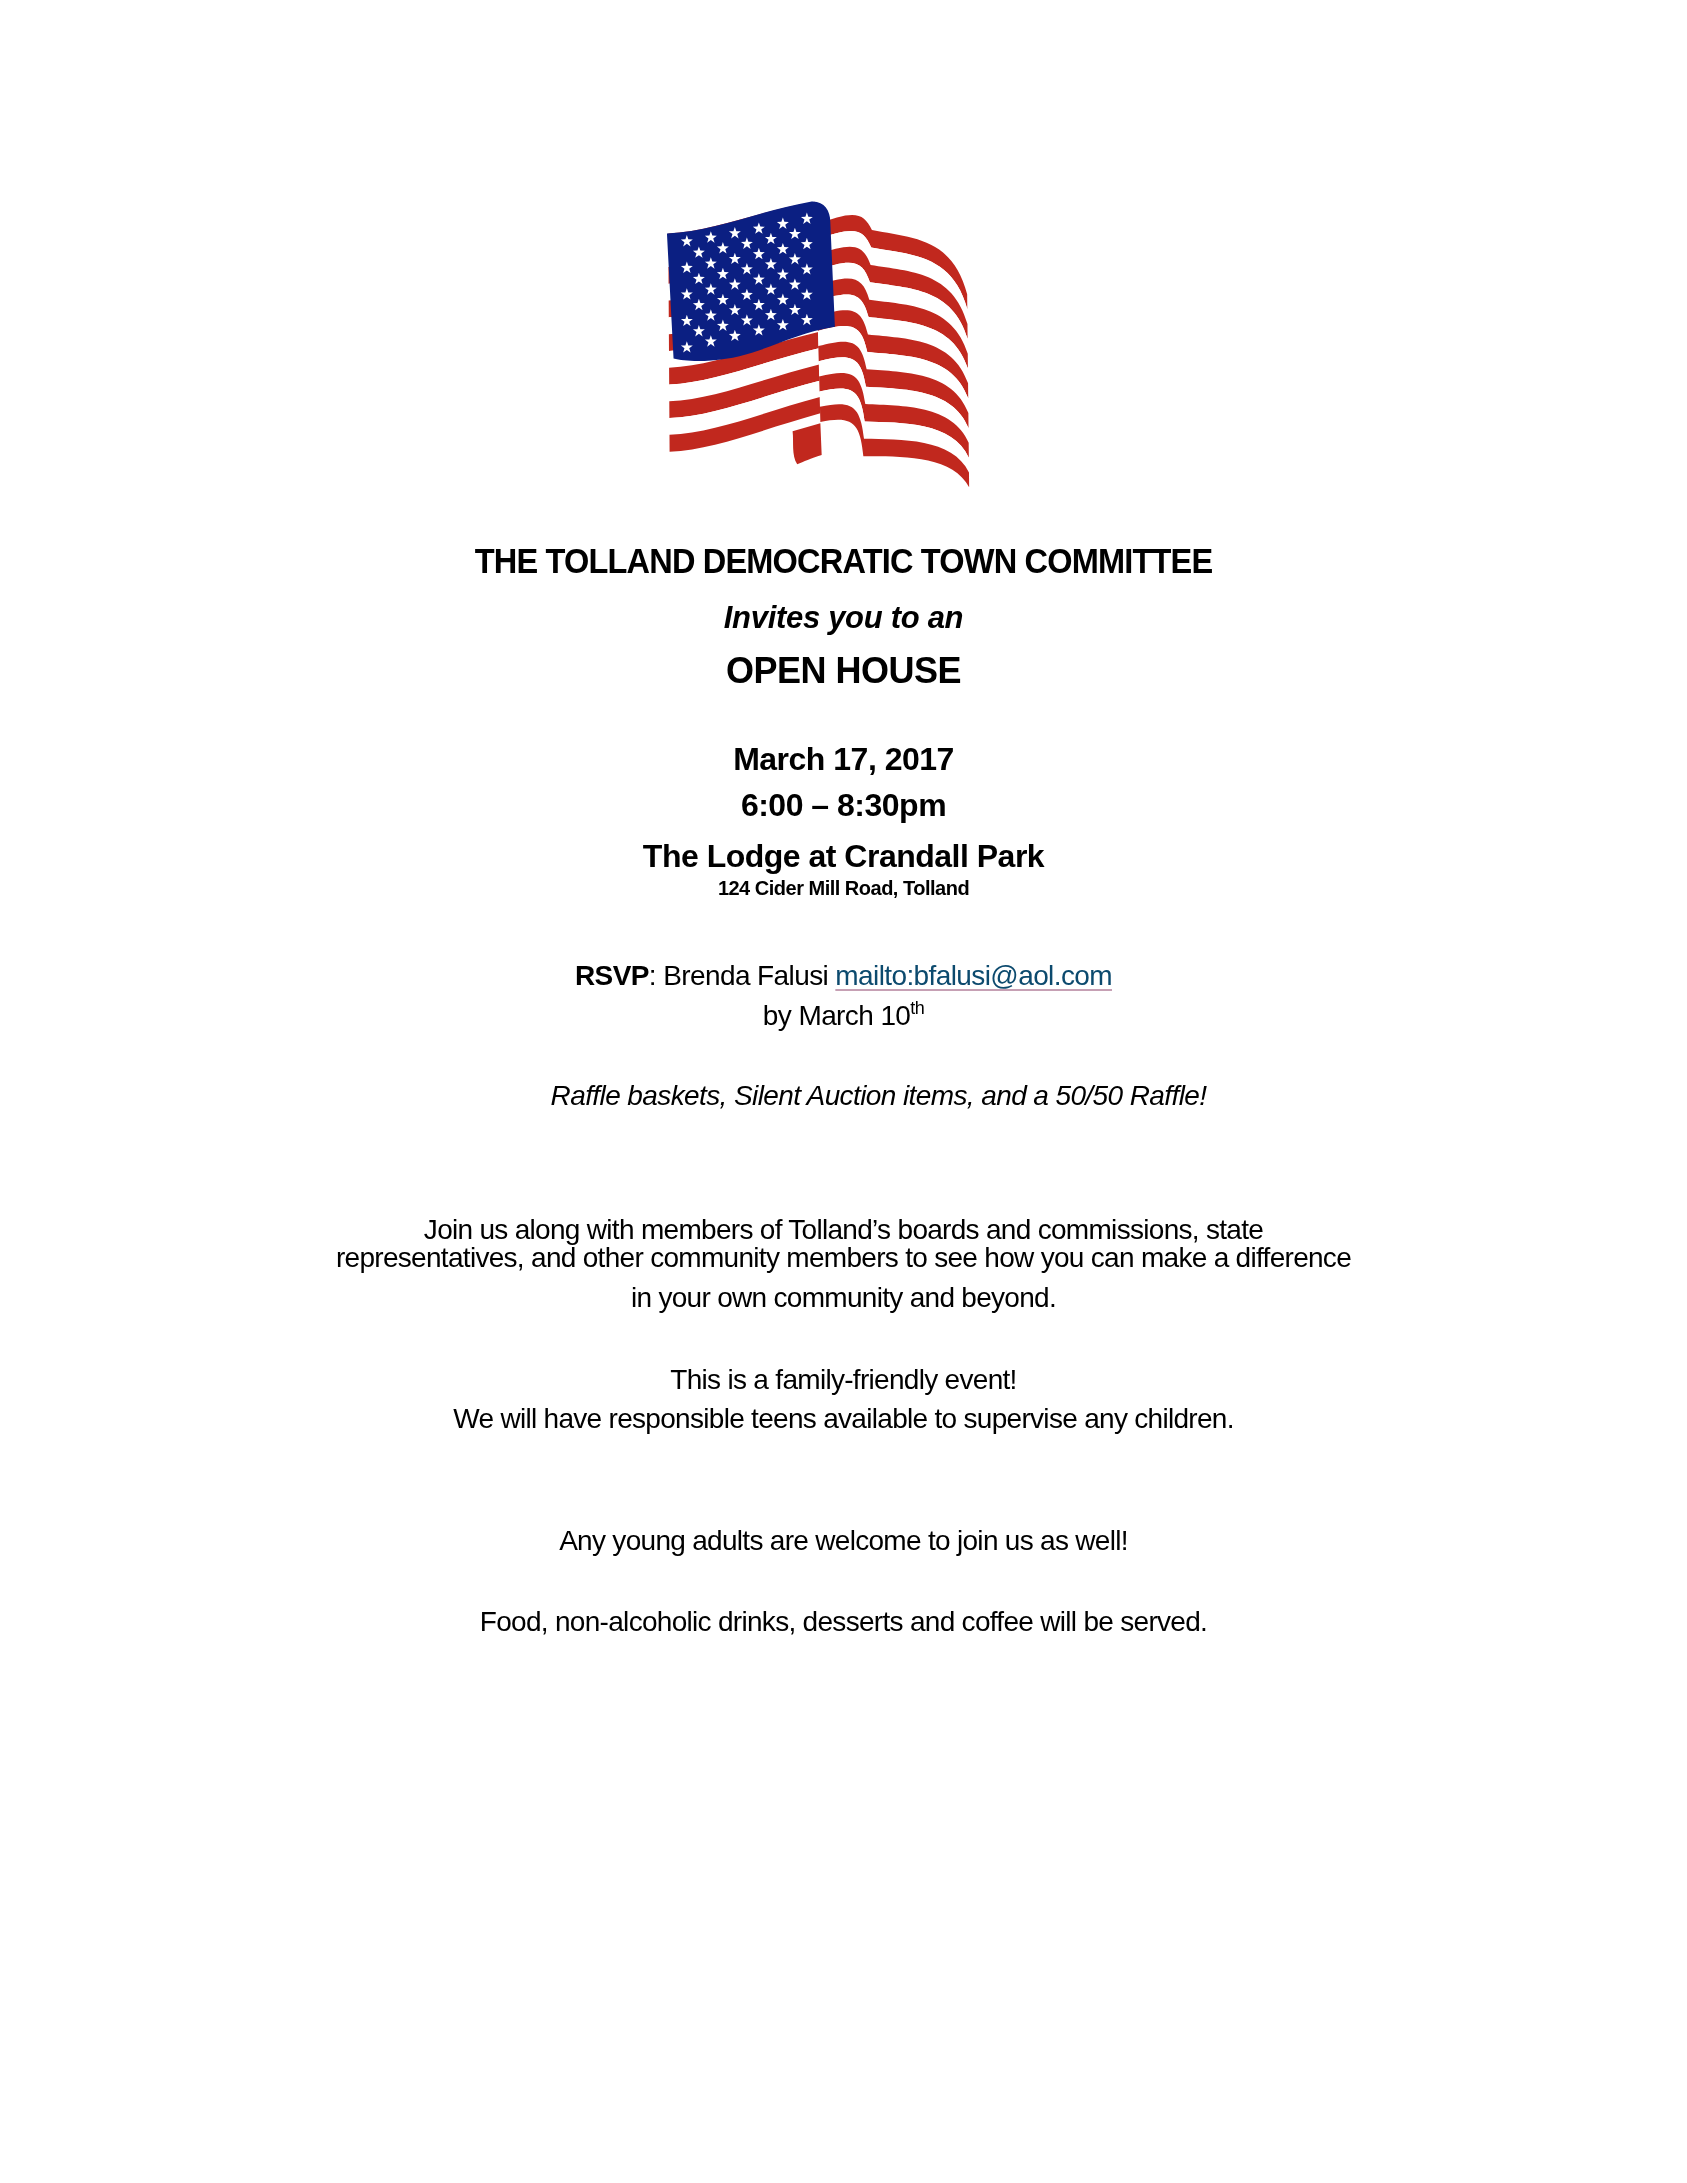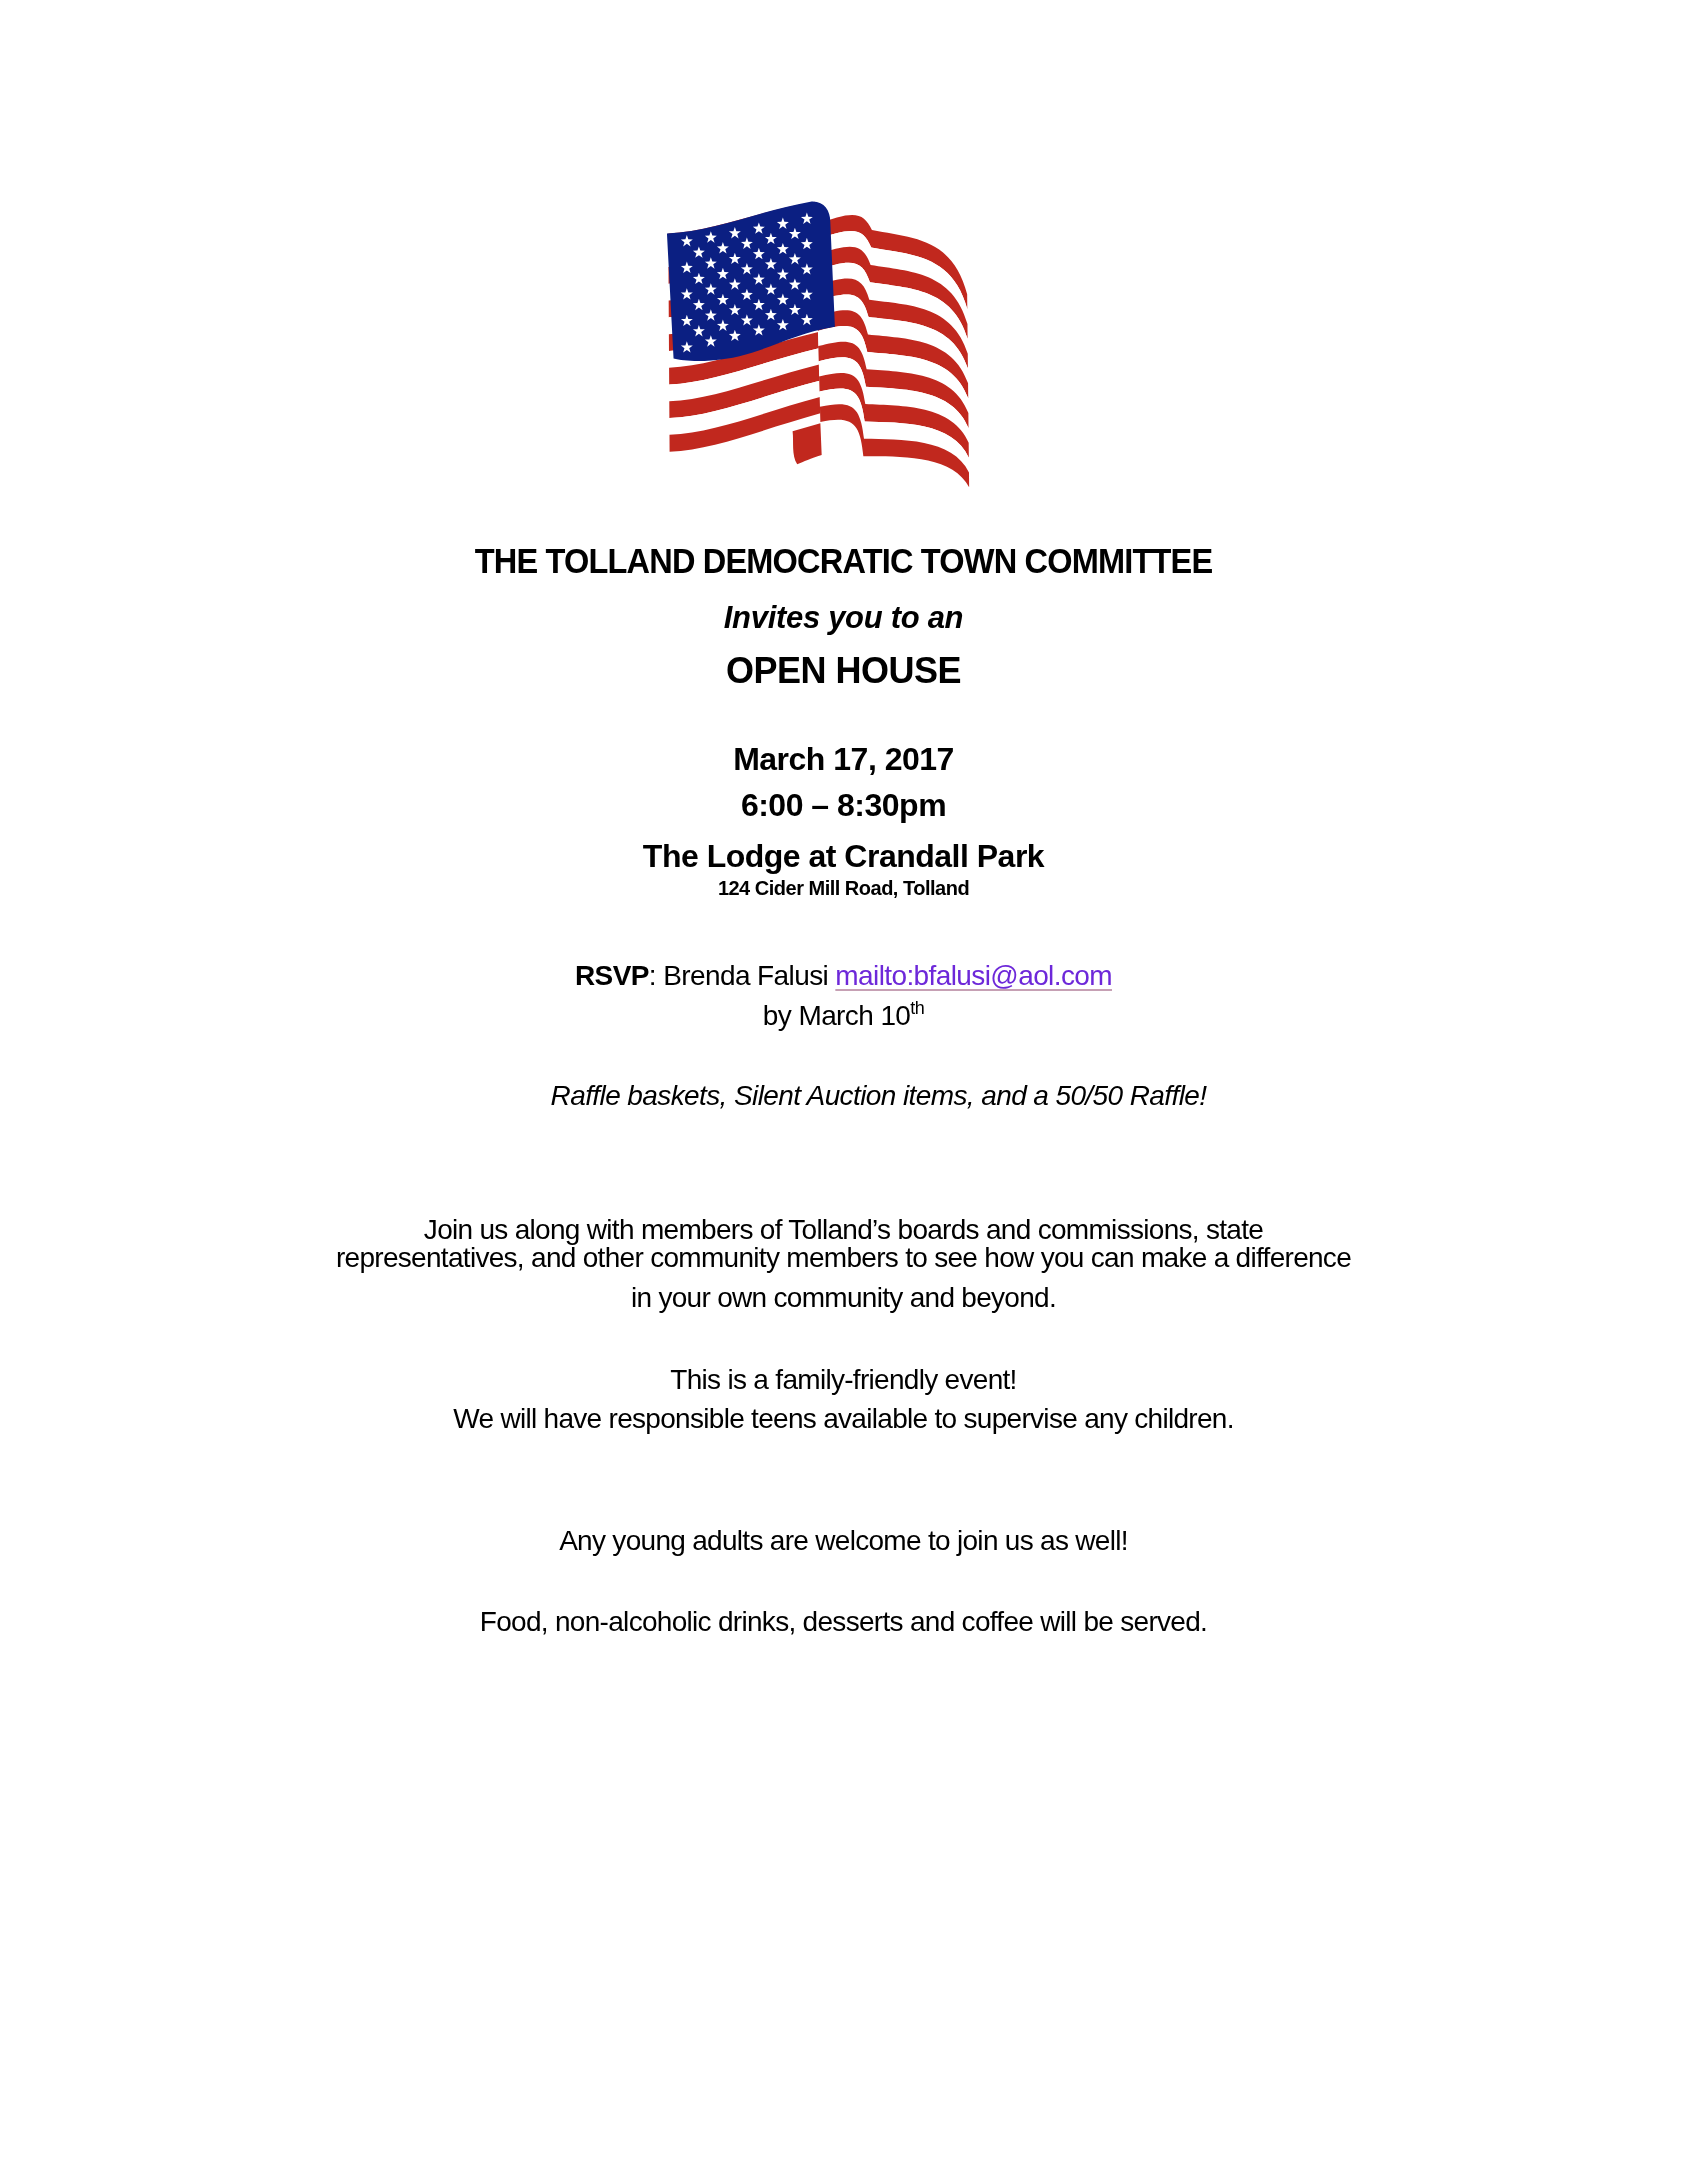--- a/index.html
+++ b/index.html
@@ -10,21 +10,21 @@
   .line { position: absolute; left: 0; width: 1687px; text-align: center; white-space: nowrap; }
   .title { top: 541px; font-size: 35px; font-weight: bold; letter-spacing: -0.9px; transform: scaleX(0.93); }
   .invites { top: 600px; font-size: 31px; font-weight: bold; font-style: italic; letter-spacing: -0.3px; }
   .openhouse { top: 650px; font-size: 36px; font-weight: bold; letter-spacing: -0.5px; }
   .date { top: 741px; font-size: 32px; font-weight: bold; letter-spacing: -0.5px; text-align: center; }
   .time { top: 787px; font-size: 32px; font-weight: bold; letter-spacing: -0.5px; }
   .venue { top: 838px; font-size: 32px; font-weight: bold; letter-spacing: -0.5px; }
   .address { top: 877px; font-size: 20px; font-weight: bold; letter-spacing: -0.5px; }
   .rsvp { top: 960px; font-size: 28px; letter-spacing: -0.6px; }
   .rsvp b { font-weight: bold; }
-  .rsvp a { color: #6d28d9; text-decoration: underline; text-decoration-color: #c6a0b4; text-underline-offset: 4px; text-decoration-thickness: 2px; }
+  .rsvp a { color: #0c4a6e; text-decoration: underline; text-decoration-color: #c6a0b4; text-underline-offset: 4px; text-decoration-thickness: 2px; }
   .byline { top: 1000px; font-size: 28px; letter-spacing: -0.6px; }
   .byline sup { font-size: 18px; vertical-align: 11.2px; line-height: 0; }
   .raffle { top: 1080px; font-size: 28px; font-style: italic; letter-spacing: -0.6px; margin-left: 35px; }
   .body { font-size: 28px; letter-spacing: -0.7px; }
   .b1 { top: 1214px; } .b2 { top: 1242px; } .b3 { top: 1282px; }
   .b4 { top: 1364px; } .b5 { top: 1403px; } .b6 { top: 1443px; }
   .b7 { top: 1525px; }
   .b8 { top: 1606px; }
 </style>
 </head>

